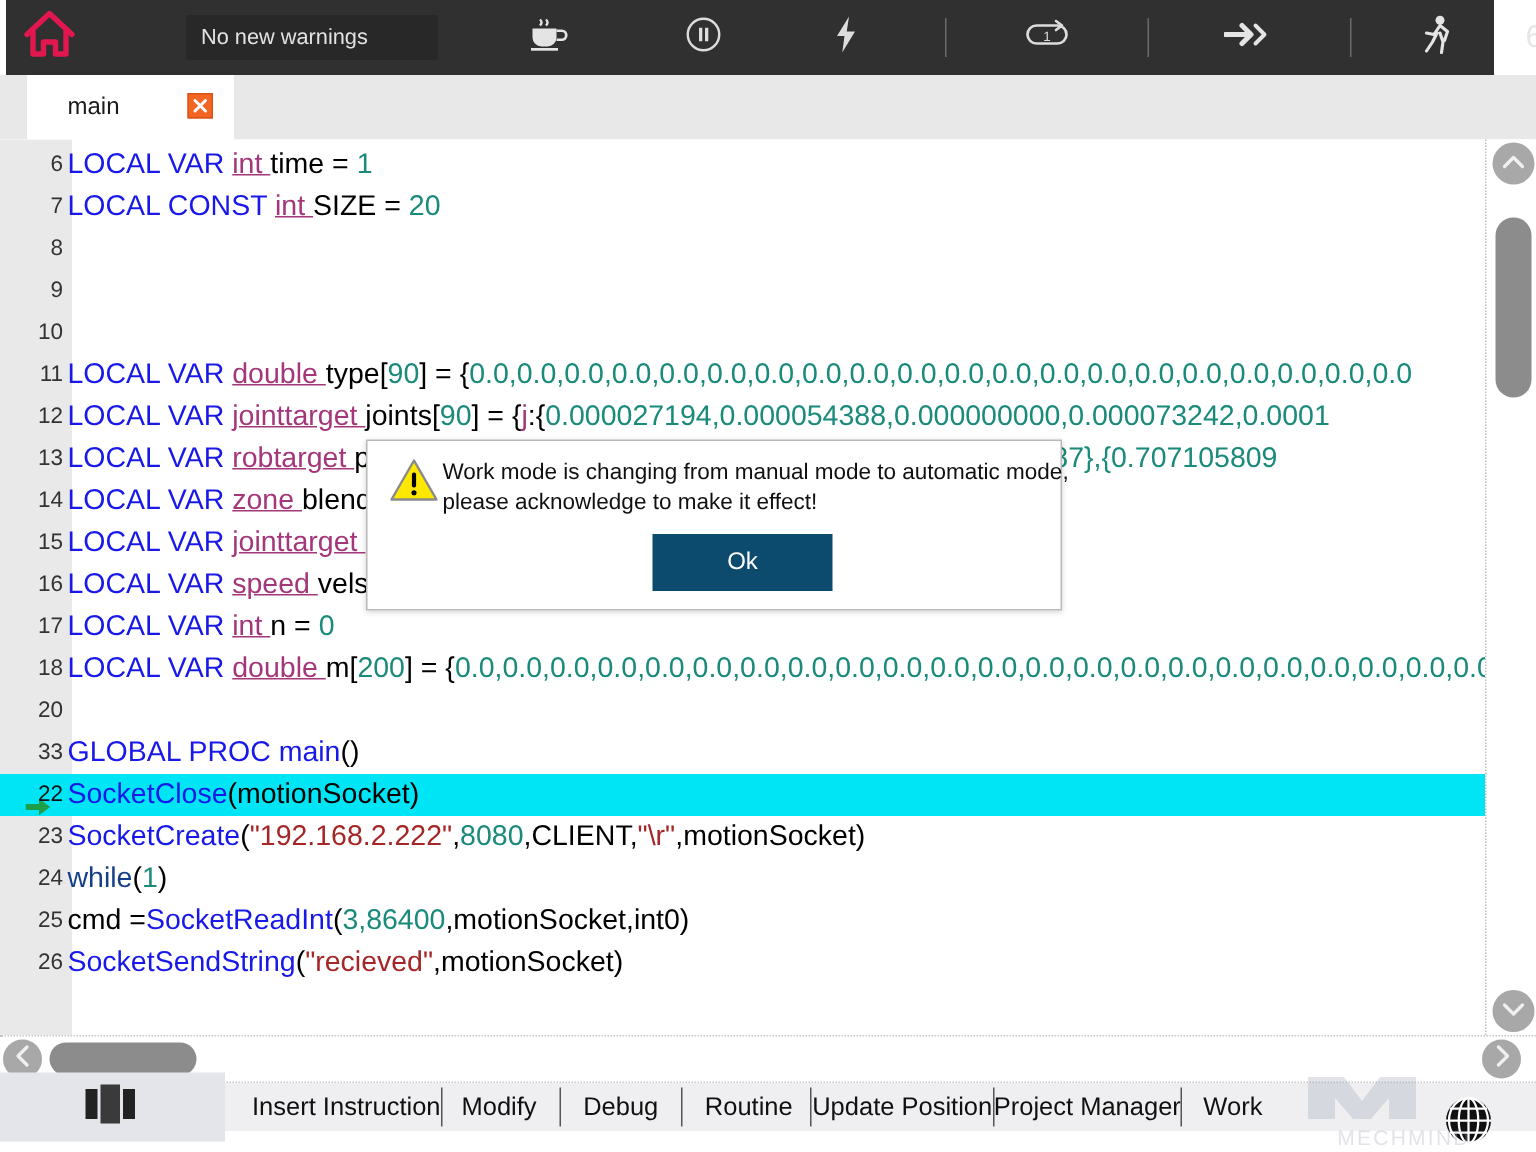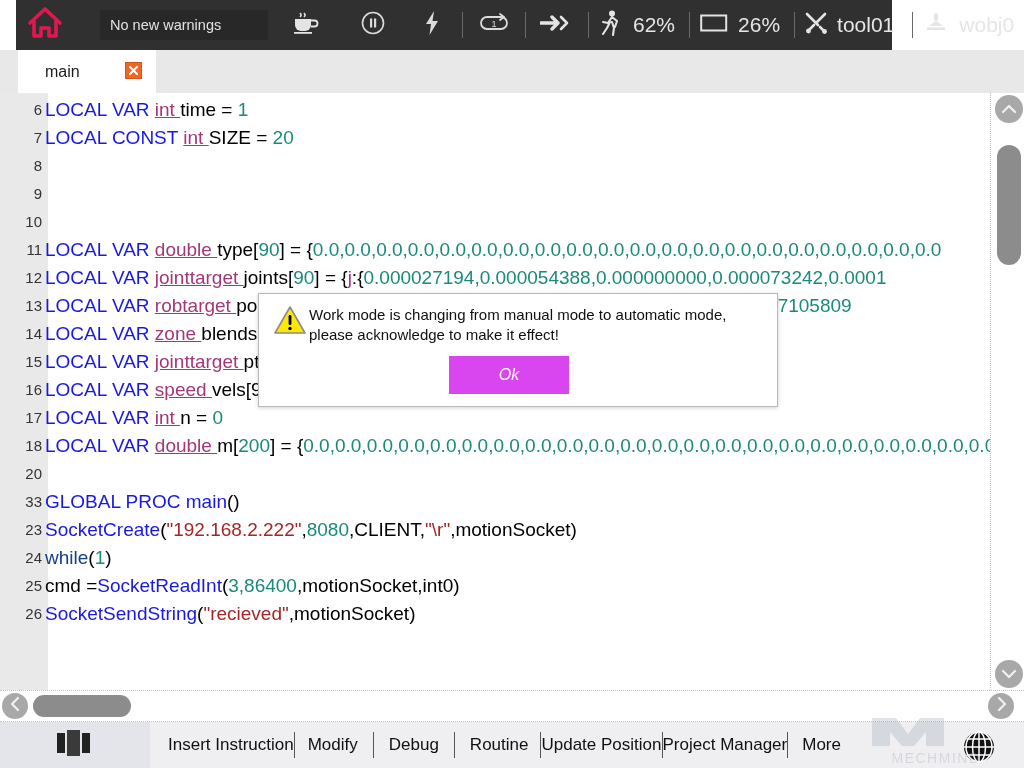--- a/index.html
+++ b/index.html
@@ -12,26 +12,27 @@
     height: 768px;
     overflow: hidden;
     font-family: "Liberation Sans", sans-serif;
     position: relative;
     -webkit-font-smoothing: antialiased;
   }
 
   
   #topbar {
     position: absolute;
-    left: 16px; top: 0;
-    width: 876px; height: 50px;
+    left: 4px; top: 0;
+    width: 992px; height: 50px;
     background: #303030;
     display: flex;
     align-items: center;
     box-sizing: border-box;
+    gap: 36px;
   }
   .tb-home {
     width: 58px; height: 50px;
     display: flex; align-items: center; justify-content: center;
     flex: 0 0 auto;
   }
   .tb-warn {
     margin-left: 26px;
     width: 168px; height: 30px;
     background: #282828;
@@ -211,21 +212,21 @@
     width: 98px; height: 22px;
     border-radius: 11px;
     background: #8c8c8c;
     cursor: pointer;
   }
 
   
   #bottombar {
     position: absolute;
     left: 0; top: 722px;
-    width: 1024px; height: 46px;
+    width: 1024px; height: 32px;
     background: #efeff1;
     display: flex;
     align-items: center;
     box-sizing: border-box;
   }
   #panel-btn {
     width: 150px; height: 46px;
     background: #e3e5ea;
     display: flex; align-items: center; justify-content: center;
     flex: 0 0 auto;
@@ -253,22 +254,22 @@
     position: absolute;
     right: 8px; top: 712px;
     width: 160px; height: 56px;
     opacity: 0.30;
     pointer-events: none;
   }
 
   
   #dlg-overlay {
     position: absolute;
-    left: 258px; top: 293px;
-    width: 520px; height: 114px;
+    left: 244px; top: 293px;
+    width: 464px; height: 114px;
     background: #ffffff;
     border: 1px solid #b9b9b9;
     box-sizing: border-box;
     box-shadow: 0 1px 4px rgba(0,0,0,0.18);
     z-index: 50;
   }
   #dlg-icon {
     position: absolute;
     left: 14px; top: 10px;
     width: 34px; height: 32px;
@@ -278,28 +279,27 @@
     left: 50px; top: 11px;
     width: 438px;
     font-size: 15px;
     line-height: 20px;
     color: #101010;
   }
   #dlg-ok {
     position: absolute;
     left: 190px; top: 62px;
     width: 120px; height: 38px;
-    background: #d946ef;
+    background: #0c4a6e;
     color: #ffffff;
     font-size: 16px;
     border: none;
     display: flex; align-items: center; justify-content: center;
     cursor: pointer;
     font-family: "Liberation Sans", sans-serif;
-    font-style: italic;
   }
 </style>
 </head>
 <body>
 
 <div id="topbar">
 
   <div class="tb-home">
     <span>
       <svg width="36" height="34" viewBox="0 0 36 34">
@@ -491,20 +491,27 @@
         <span class="num">18</span>
         <span class="src"><span class="kw">LOCAL VAR </span><span class="ty">double </span><span class="pln">m[</span><span class="num2">200</span><span class="pln">] = {</span><span class="num2">0.0,0.0,0.0,0.0,0.0,0.0,0.0,0.0,0.0,0.0,0.0,0.0,0.0,0.0,0.0,0.0,0.0,0.0,0.0,0.0,0.0,0.0</span></span>
       </div>
       <div class="ln">
         <span class="num">20</span>
         <span class="src"></span>
       </div>
       <div class="ln">
         <span class="num">33</span>
         <span class="src"><span class="kw">GLOBAL PROC </span><span class="fn">main</span><span class="pln">()</span></span>
+      </div>
+      <div class="ln cur">
+        <span class="arrow"><svg width="17" height="12" viewBox="0 0 17 12">
+            <path d="M0 4 H9 V0.5 L16.5 6 L9 11.5 V8 H0 Z" fill="#1f9e4a"></path>
+          </svg></span>
+        <span class="num">22</span>
+        <span class="src"><span class="pln">  </span><span class="fn">SocketClose</span><span class="pln">(motionSocket)</span></span>
       </div>
       <div class="ln">
         <span class="num">23</span>
         <span class="src"><span class="pln">  </span><span class="fn">SocketCreate</span><span class="pln">(</span><span class="str">"192.168.2.222"</span><span class="pln">,</span><span class="num2">8080</span><span class="pln">,CLIENT,</span><span class="str">"\r"</span><span class="pln">,motionSocket)</span></span>
       </div>
       <div class="ln">
         <span class="num">24</span>
         <span class="src"><span class="pln"> </span><span class="ctl">while</span><span class="pln">(</span><span class="num2">1</span><span class="pln">)</span></span>
       </div>
       <div class="ln">
@@ -590,21 +597,21 @@
   <div class="menu-div"></div>
   <div style="width:15px;flex:0 0 auto"></div>
   <div class="menu-item">Routine</div>
   <div style="width:12px;flex:0 0 auto"></div>
   <div class="menu-div"></div>
   <div class="menu-item">Update Position</div>
   <div class="menu-div"></div>
   <div class="menu-item">Project Manager</div>
   <div class="menu-div"></div>
   <div style="width:14px;flex:0 0 auto"></div>
-  <div class="menu-item">More</div>
+  <div class="menu-item">Work</div>
 
   <span id="globe">
     <svg width="34" height="34" viewBox="0 0 34 34">
       <circle cx="17" cy="17" r="15" fill="#111"></circle>
       <g stroke="#ffffff" stroke-width="1.5" fill="none">
         <ellipse cx="17" cy="17" rx="6.5" ry="15"></ellipse>
         <ellipse cx="17" cy="17" rx="13" ry="15"></ellipse>
         <line x1="2" y1="17" x2="32" y2="17"></line>
         <path d="M4.5 9 H29.5 M4.5 25 H29.5"></path>
         <line x1="17" y1="2" x2="17" y2="32"></line>

